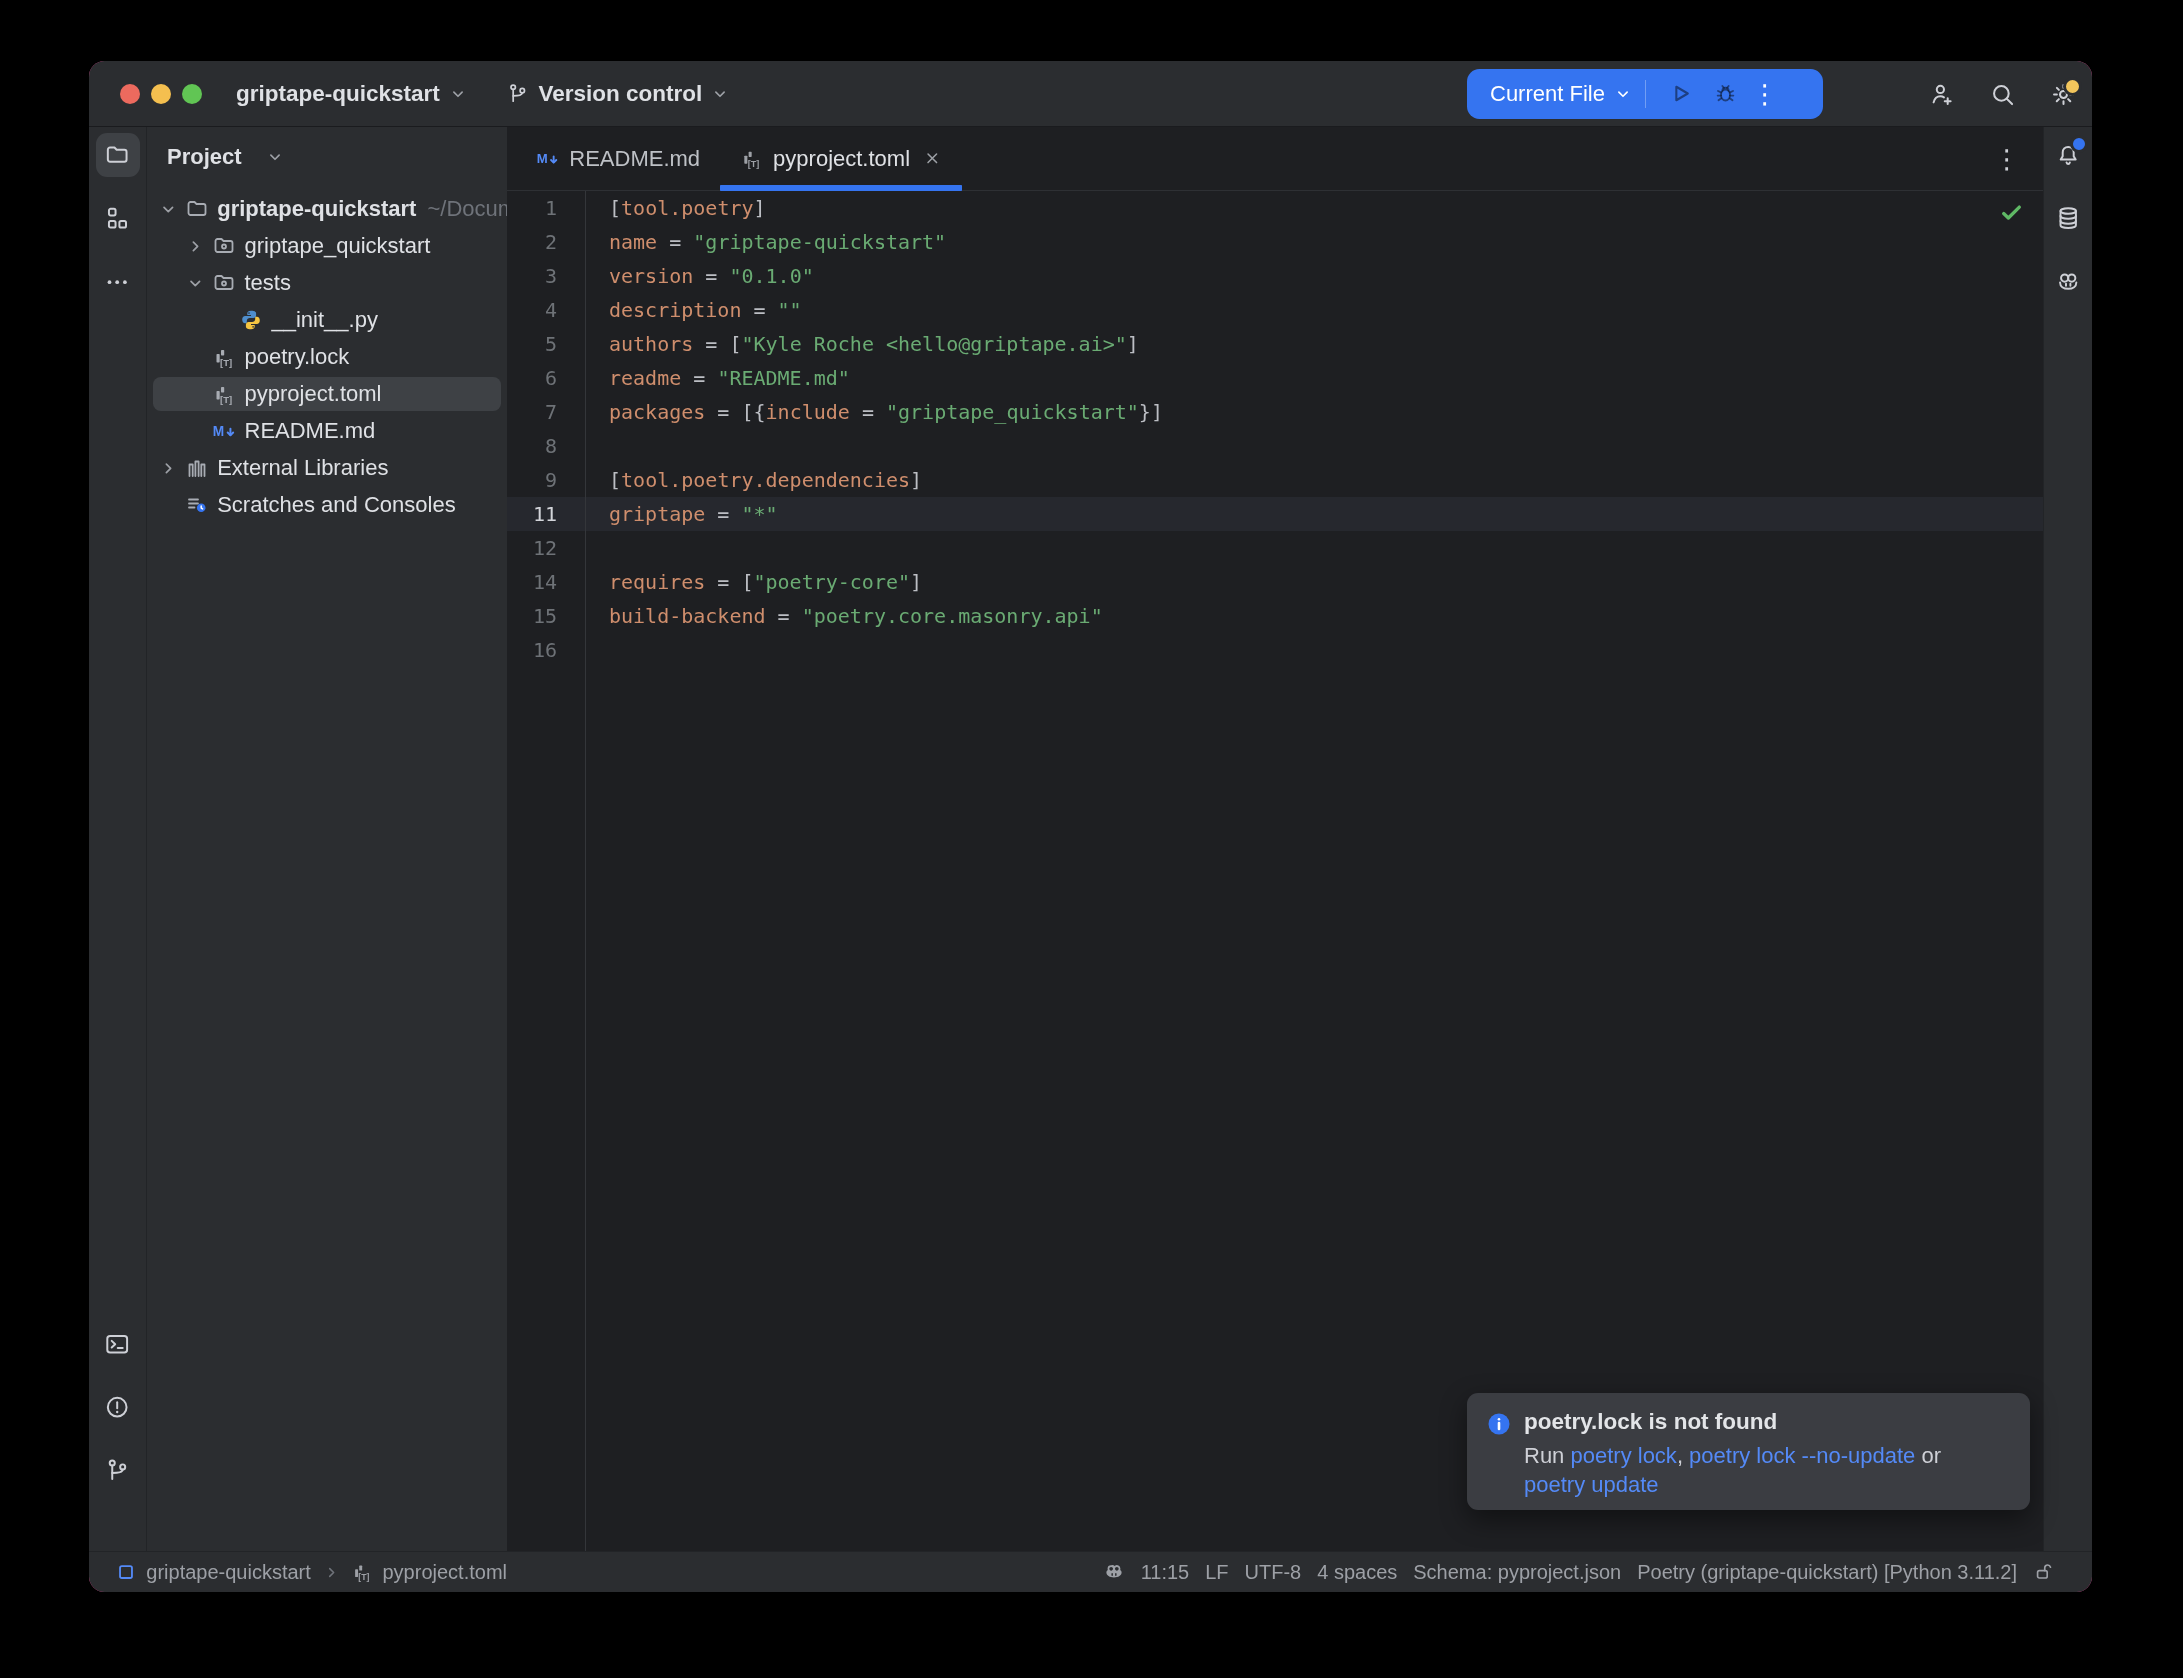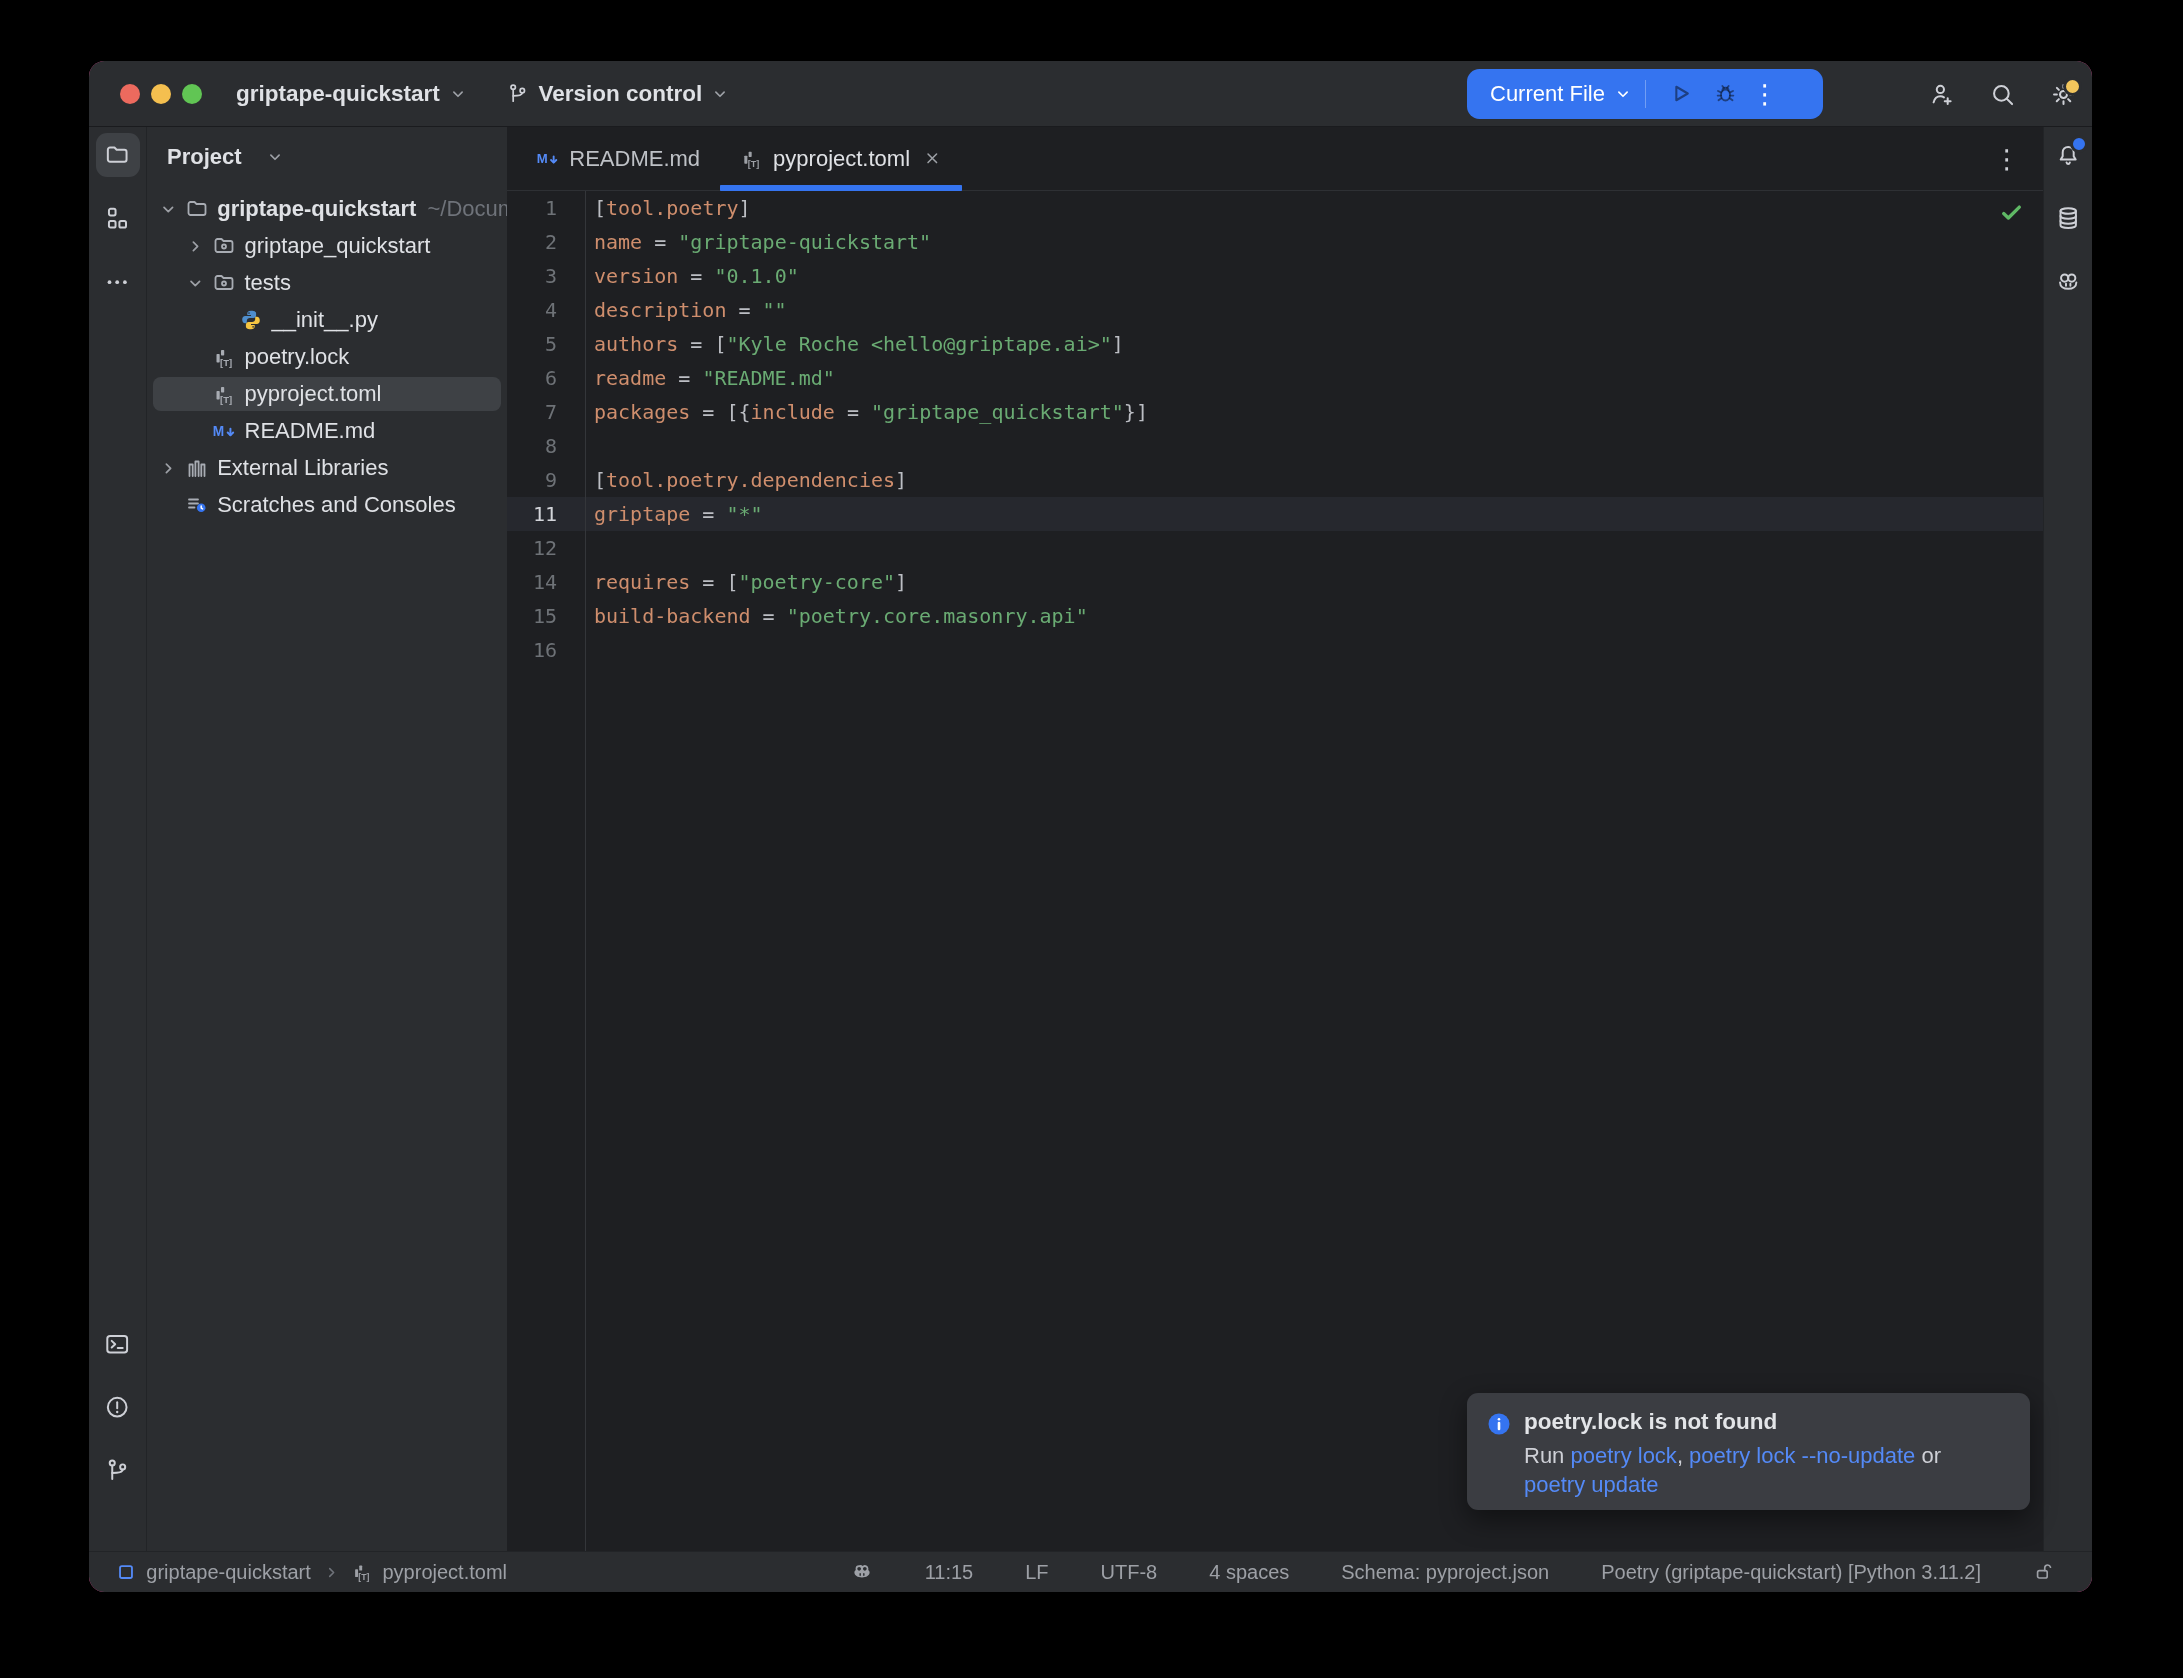--- a/index.html
+++ b/index.html
@@ -62,37 +62,37 @@
   .tab-close{width:18.6px;height:18.6px;color:#9DA0A6;display:inline-flex;margin-left:3.1px}
   .tab-close svg{width:100%;height:100%}
   .tabbar-kebab{position:absolute;right:23px;top:0;height:64px;display:flex;align-items:center;color:#CED0D6;font-size:26.4px}
   .inspect-check{position:absolute;top:73px;right:18.6px;width:25px;height:25px}
   .code{position:absolute;left:0;right:0;top:64px;bottom:0;font-family:"DejaVu Sans Mono",monospace;font-size:20px}
   .gutter-line{position:absolute;left:78px;top:0;bottom:0;width:0.8px;background:#34363A}
   .code-line{display:flex;height:34px;line-height:34px}
   .code-line.current{background:#26282E}
   .ln{width:78px;padding-right:28px;box-sizing:border-box;text-align:right;color:#6E7277;flex:none}
   .code-line.current .ln{color:#D3D5DA}
-  .code-text{padding-left:9px;white-space:pre}
+  .code-text{padding-left:24px;white-space:pre}
   .tok-k{color:#CF8E6D}.tok-s{color:#6AAB73}.tok-p{color:#BCBEC4}
 
   
   .notification{position:absolute;left:1378px;top:1332px;width:563px;height:117px;background:#3B3D42;border-radius:11px;box-shadow:0 9.3px 26.4px rgba(0,0,0,.45);padding:16.3px 25px 0 57px;box-sizing:border-box}
   .ninfo{position:absolute;left:20px;top:18.6px;width:24px;height:24px}
   .ntitle{font-size:22.5px;font-weight:700;color:#E3E5E8;margin-bottom:6.2px}
   .nbody{font-size:22px;line-height:29px;color:#CED0D6;width:482px}
   .nlink{color:#548AF7}
 
   
   .statusbar{position:absolute;left:0;right:0;bottom:0;height:41px;background:#2B2D30;border-top:0.8px solid #222427;box-sizing:border-box;display:flex;align-items:center;font-size:20px;color:#9DA0A6}
   .crumbs{display:flex;align-items:center;gap:11.7px;padding-left:26px}
   .crumb{display:flex;align-items:center;gap:9.3px}
   .sb-ic{width:22px;height:22px;color:#9DA0A6}
   .crumb-sep{width:17px;height:17px;color:#6F737A}
-  .sb-right{margin-left:auto;display:flex;align-items:center;gap:52px;padding-right:37px}
+  .sb-right{margin-left:auto;display:flex;align-items:center;gap:16px;padding-right:37px}
   .status-item{display:flex;align-items:center}
 </style>
 </head>
 <body>
 
 <div class="window">
 
   <div class="titlebar">
     <div class="traffic">
       <span style="background:#EC6A5E"></span>

